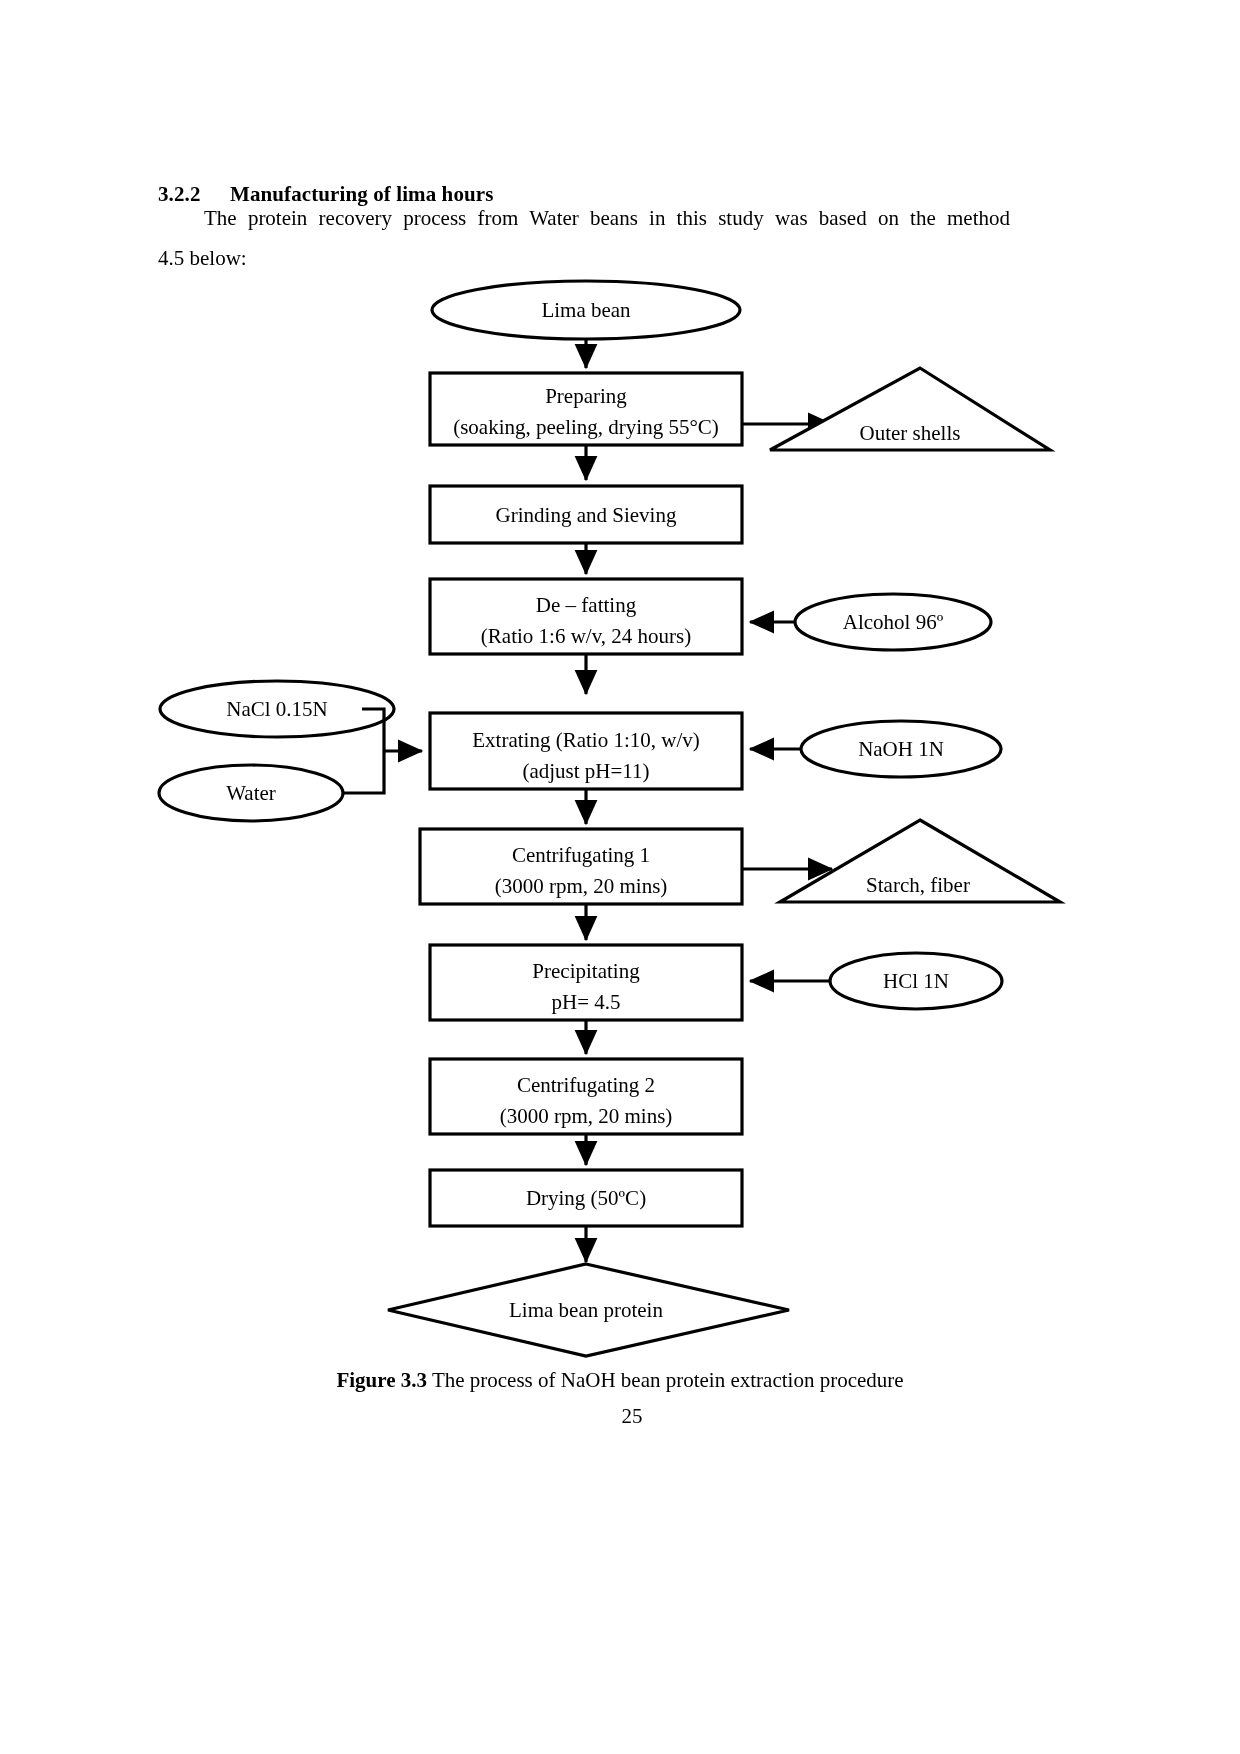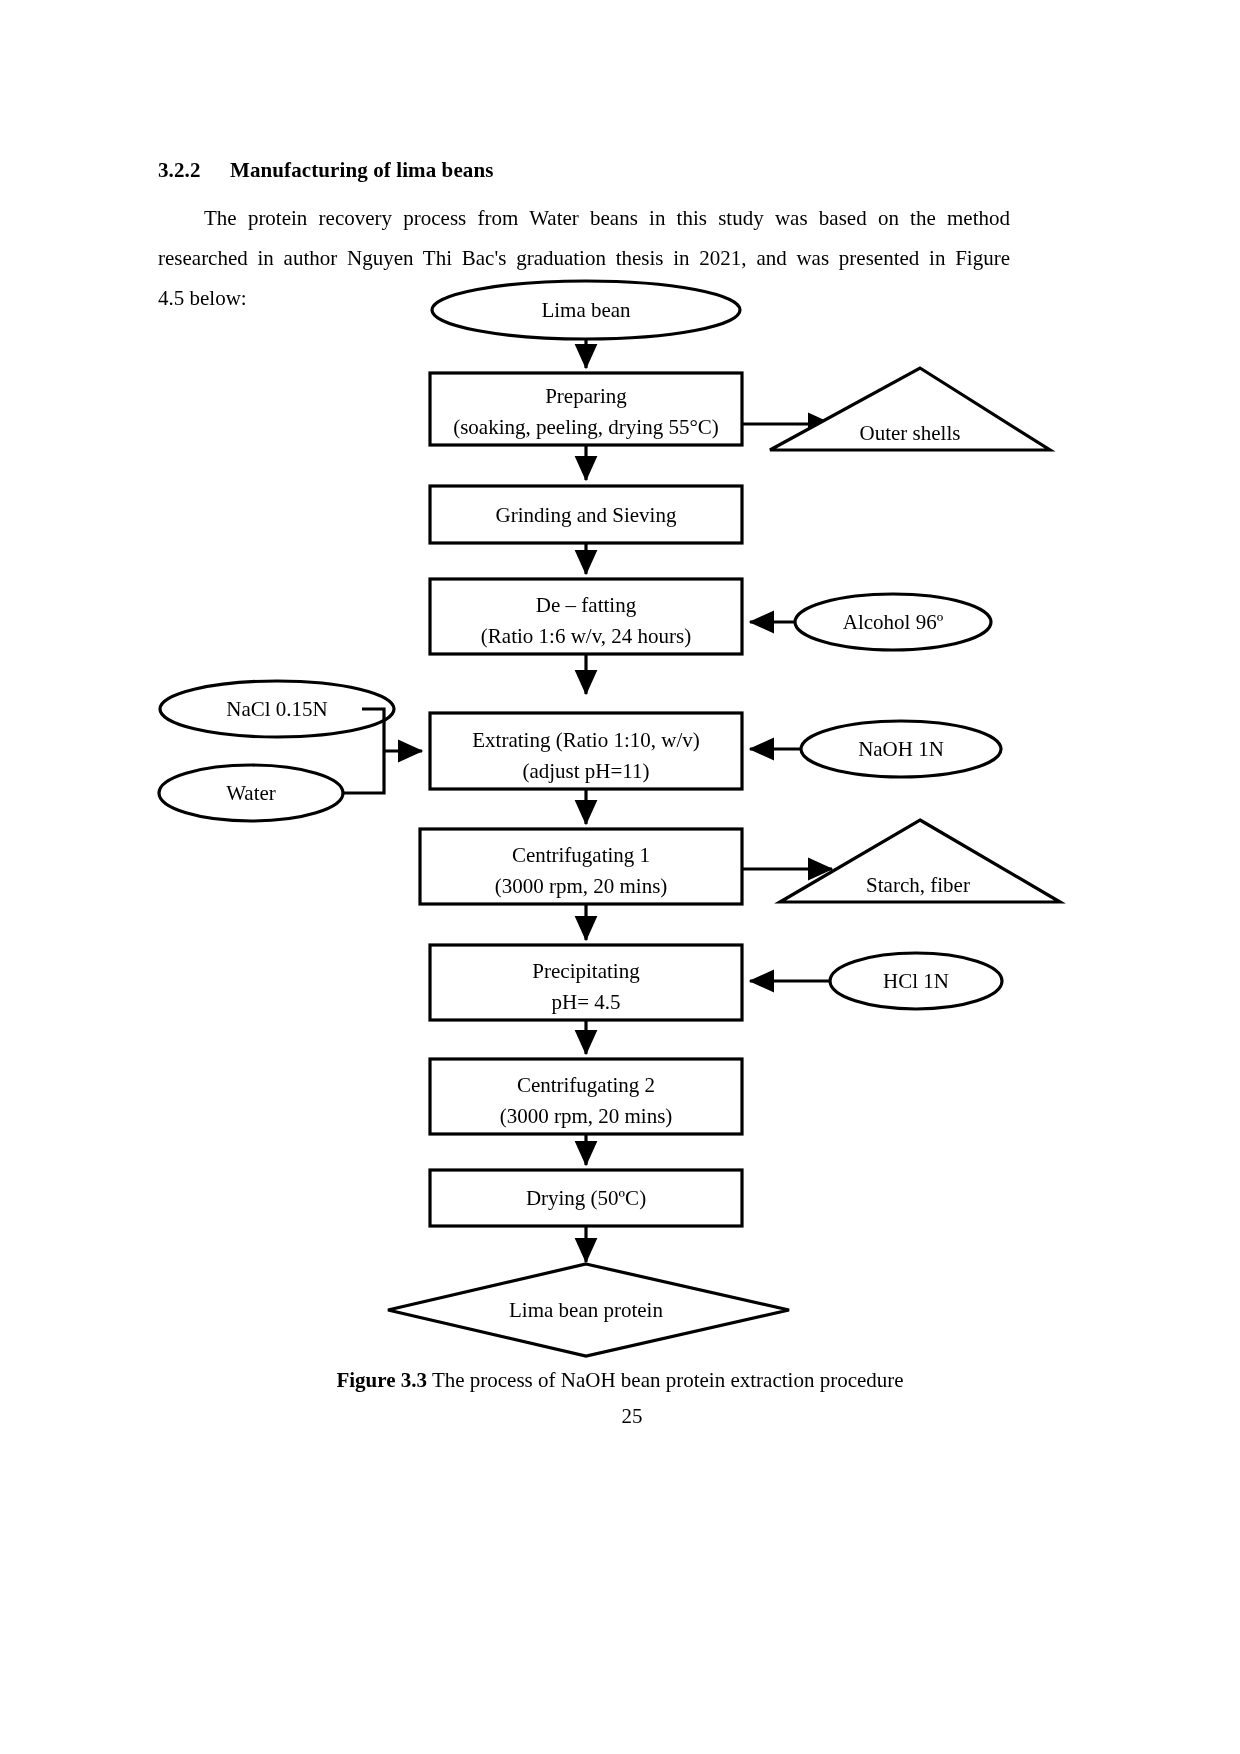--- a/index.html
+++ b/index.html
@@ -26,20 +26,21 @@
     left: 158px;
     top: 158px;
     font-weight: bold;
     font-size: 21px;
     letter-spacing: 0.1px;
     white-space: nowrap;
   }
   .section-heading .num {
     display: inline-block;
     width: 72px;
+    margin-top: 24px;
   }
   .body-text {
     position: absolute;
     left: 158px;
     top: 198px;
     width: 852px;
     font-size: 21px;
     line-height: 40px;
     text-align: justify;
     text-indent: 46px;
@@ -79,26 +80,25 @@
     fill: #000000;
   }
   .nodelabel { font-size: 21px; }
 </style>
 </head>
 <body>
 
 <div class="page">
 
   <div class="section-heading">
-    <span class="num">3.2.2</span><span>Manufacturing of lima beans</span>
+    <span class="num">3.2.2</span><span>Manufacturing of lima hours</span>
   </div>
 
   <div class="body-text">
     <div style="text-indent:46px; text-align:justify; text-align-last:justify;">The protein recovery process from Water beans in this study was based on the method</div>
-    <div style="text-indent:0; text-align:justify; text-align-last:justify;">researched in author Nguyen Thi Bac's graduation thesis in 2021, and was presented in Figure</div>
     <div class="lastline" style="text-indent:0;">4.5 below:</div>
   </div>
 
   <div class="figure-area">
     <svg width="1240" height="1100" viewBox="0 0 1240 1100" xmlns="http://www.w3.org/2000/svg">
       <defs>
         <marker id="arrowhead" markerWidth="9" markerHeight="9" refX="7.6" refY="3.6" orient="auto" markerUnits="strokeWidth">
           <path d="M0,0 L8,3.6 L0,7.2 Z" fill="#000000"></path>
         </marker>
       </defs>

